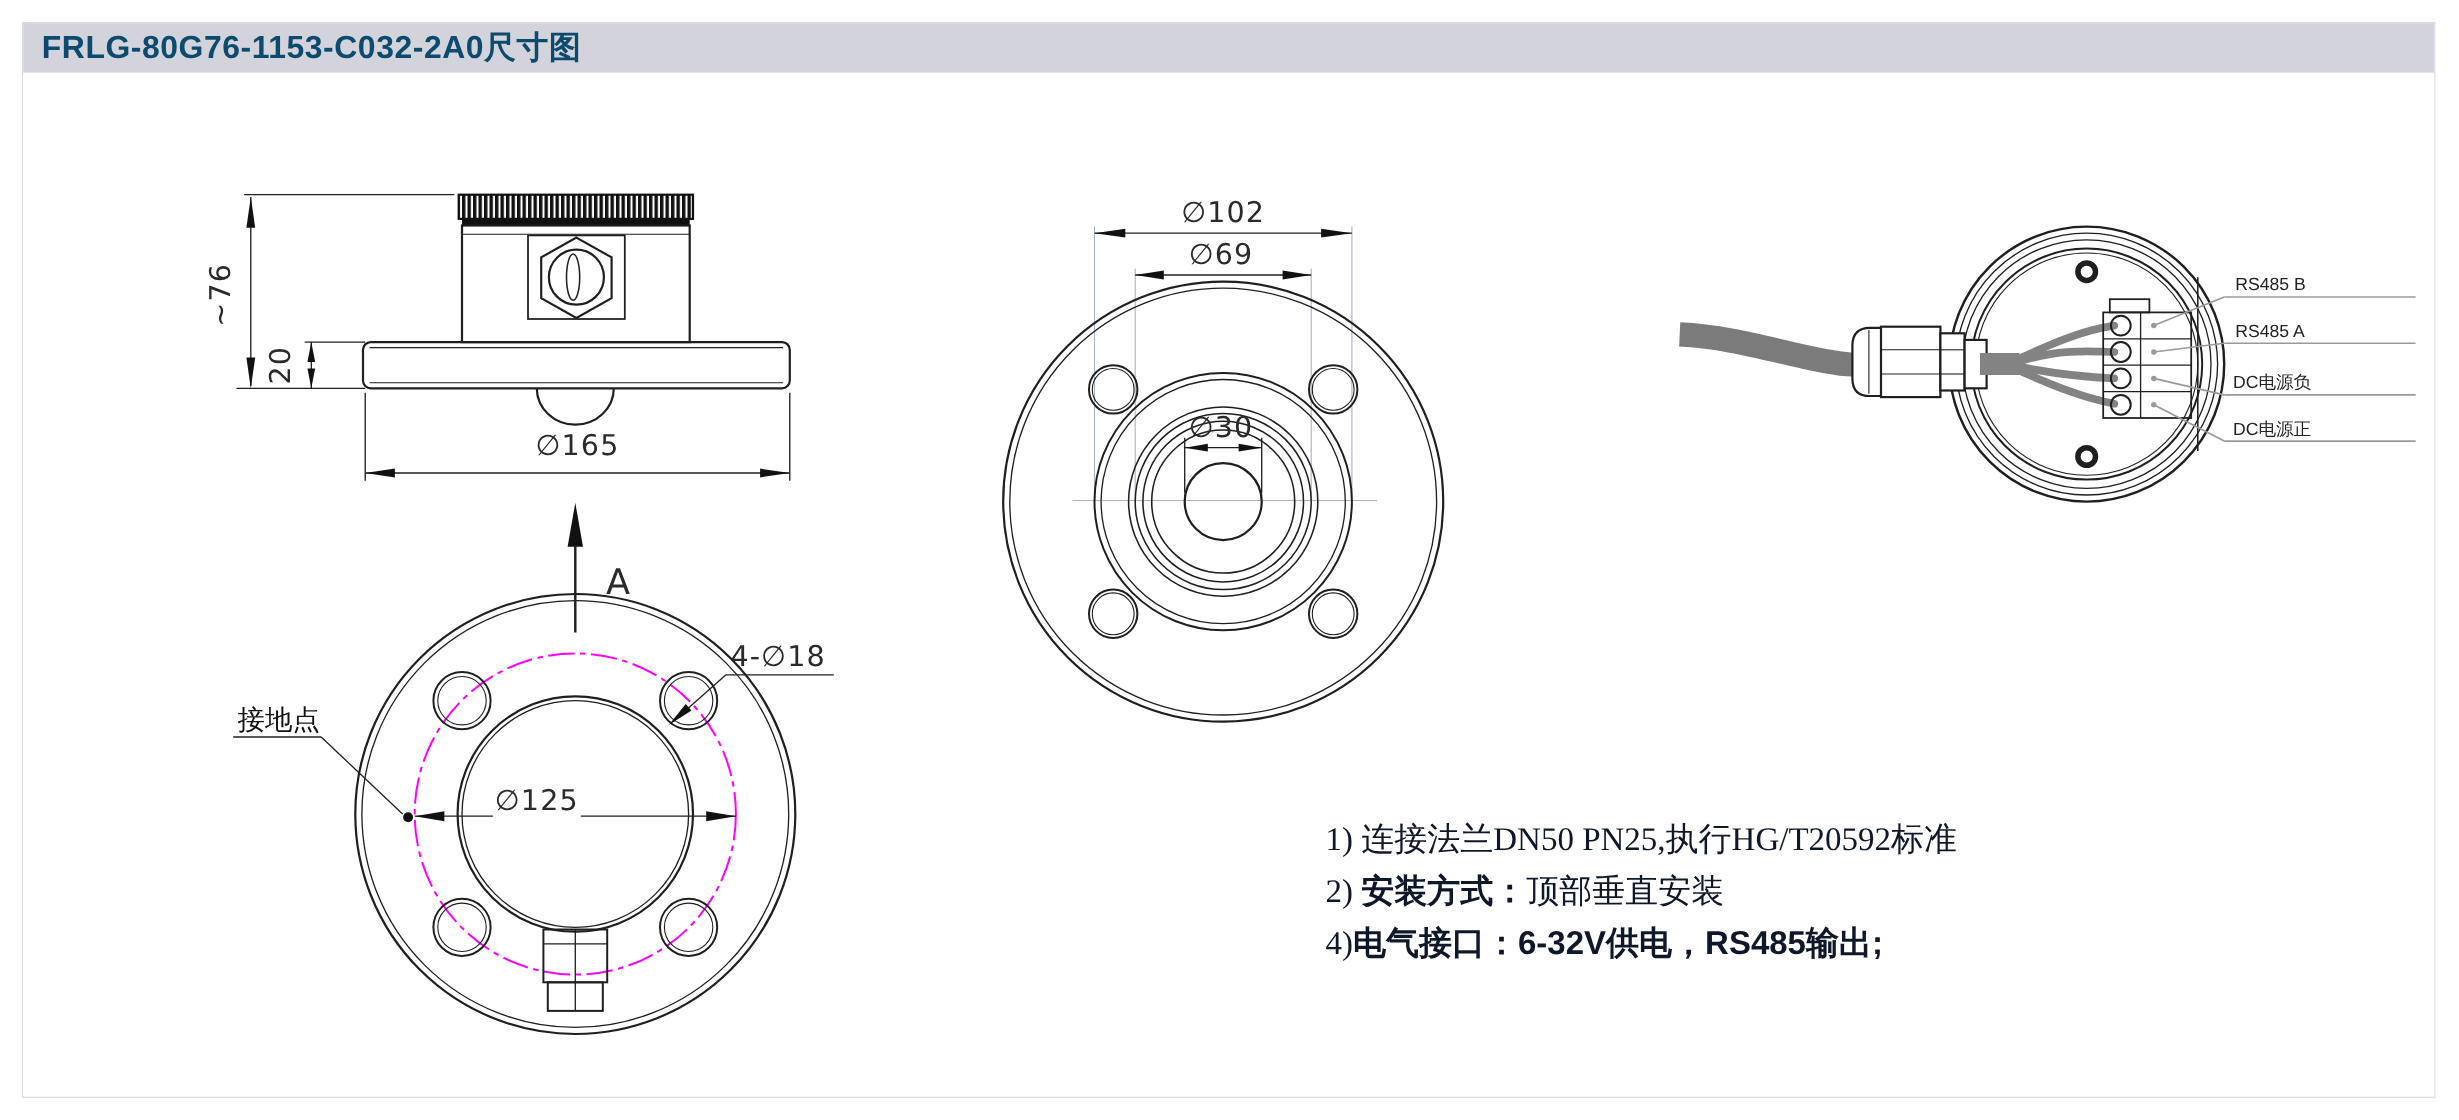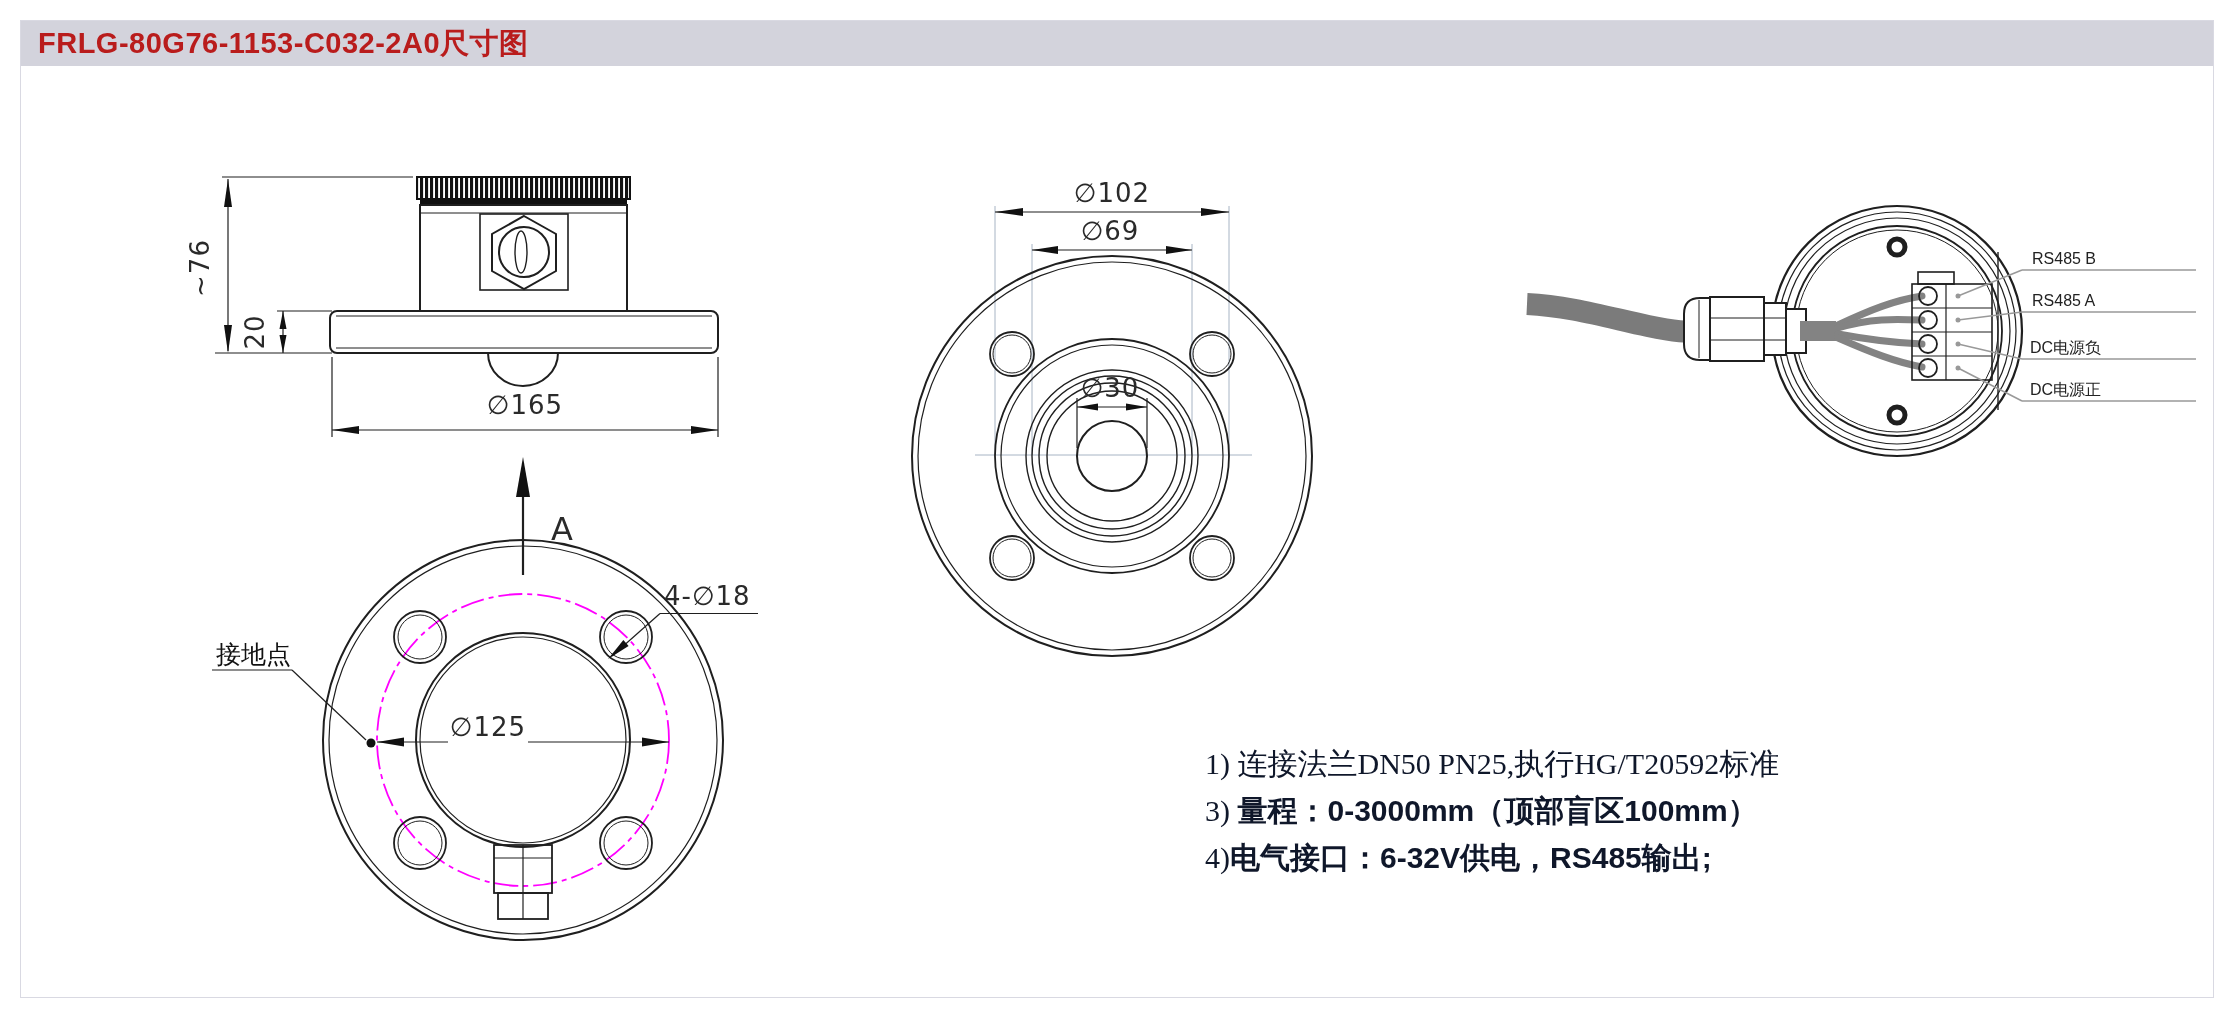--- a/index.html
+++ b/index.html
@@ -2,21 +2,21 @@
 <html><head>
 <meta charset="utf-8">
 <style>
   html,body{margin:0;padding:0;background:#fff;}
   .page{position:relative;width:2235px;height:1018px;background:#fff;overflow:hidden;
         font-family:"Liberation Sans",sans-serif;}
   .card{position:absolute;left:20px;top:20px;width:2194px;height:978px;
         background:#fff;border:1px solid #d9d9e2;box-sizing:border-box;}
   .titlebar{position:absolute;left:0;top:0;width:100%;height:45px;background:#d3d3dc;
         display:flex;align-items:center;}
-  .titlebar span{font-size:29px;font-weight:bold;color:#b91c1c;padding-left:17px;letter-spacing:0.5px;}
+  .titlebar span{font-size:29px;font-weight:bold;color:#0c4a6e;padding-left:17px;letter-spacing:0.5px;}
   svg.drawing{position:absolute;left:0;top:0;}
   .dim{font-family:"DejaVu Sans",sans-serif;font-size:26px;fill:#2a2a2a;letter-spacing:1px;}
   .dimA{font-family:"DejaVu Sans",sans-serif;font-size:32px;fill:#2a2a2a;}
   .cjk-label{font-family:"Liberation Sans",sans-serif;font-size:25px;fill:#111;}
   .wire-label{font-family:"Liberation Sans",sans-serif;font-size:16px;fill:#222;}
   .notes{position:absolute;left:1205px;top:740px;width:960px;}
   .note-line{height:47px;line-height:47px;font-size:30px;color:#0f172a;white-space:nowrap;}
   .n-num{font-family:"Liberation Serif",serif;}
   .n-label{font-family:"Liberation Sans",sans-serif;font-weight:bold;}
   .n-serif{font-family:"Liberation Serif",serif;}
@@ -260,19 +260,19 @@
       <text class="wire-label" x="2030" y="353" stroke="none" fill="#222">DC电源负</text>
       <text class="wire-label" x="2030" y="395" stroke="none" fill="#222">DC电源正</text>
     </g>
   </svg>
 
   <div class="notes">
     <div class="note-line">
       <span class="n-num">1) </span><span class="n-label"></span><span class="n-serif">连接法兰DN50 PN25,执行HG/T20592标准</span>
     </div>
     <div class="note-line">
-      <span class="n-num">3) </span><span class="n-label">量程：</span><span class="n-bold">0-3000mm（顶部盲区100mm）</span>
+      <span class="n-num">2) </span><span class="n-label">安装方式：</span><span class="n-serif">顶部垂直安装</span>
     </div>
     <div class="note-line">
       <span class="n-num">4)</span><span class="n-label">电气接口：</span><span class="n-bold">6-32V供电，RS485输出;</span>
     </div>
   </div>
 </div>
 
 </body></html>

